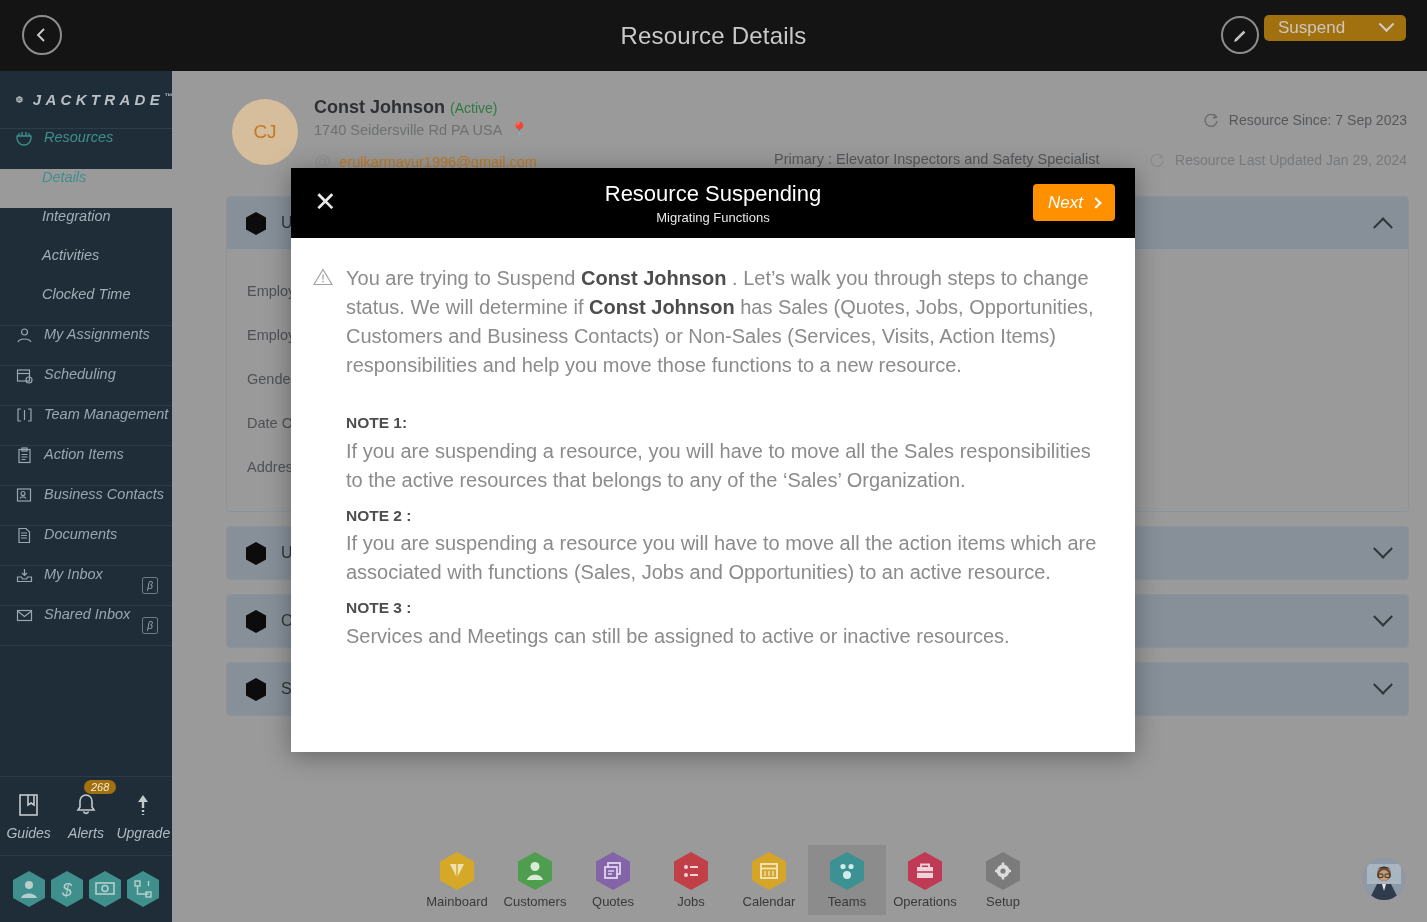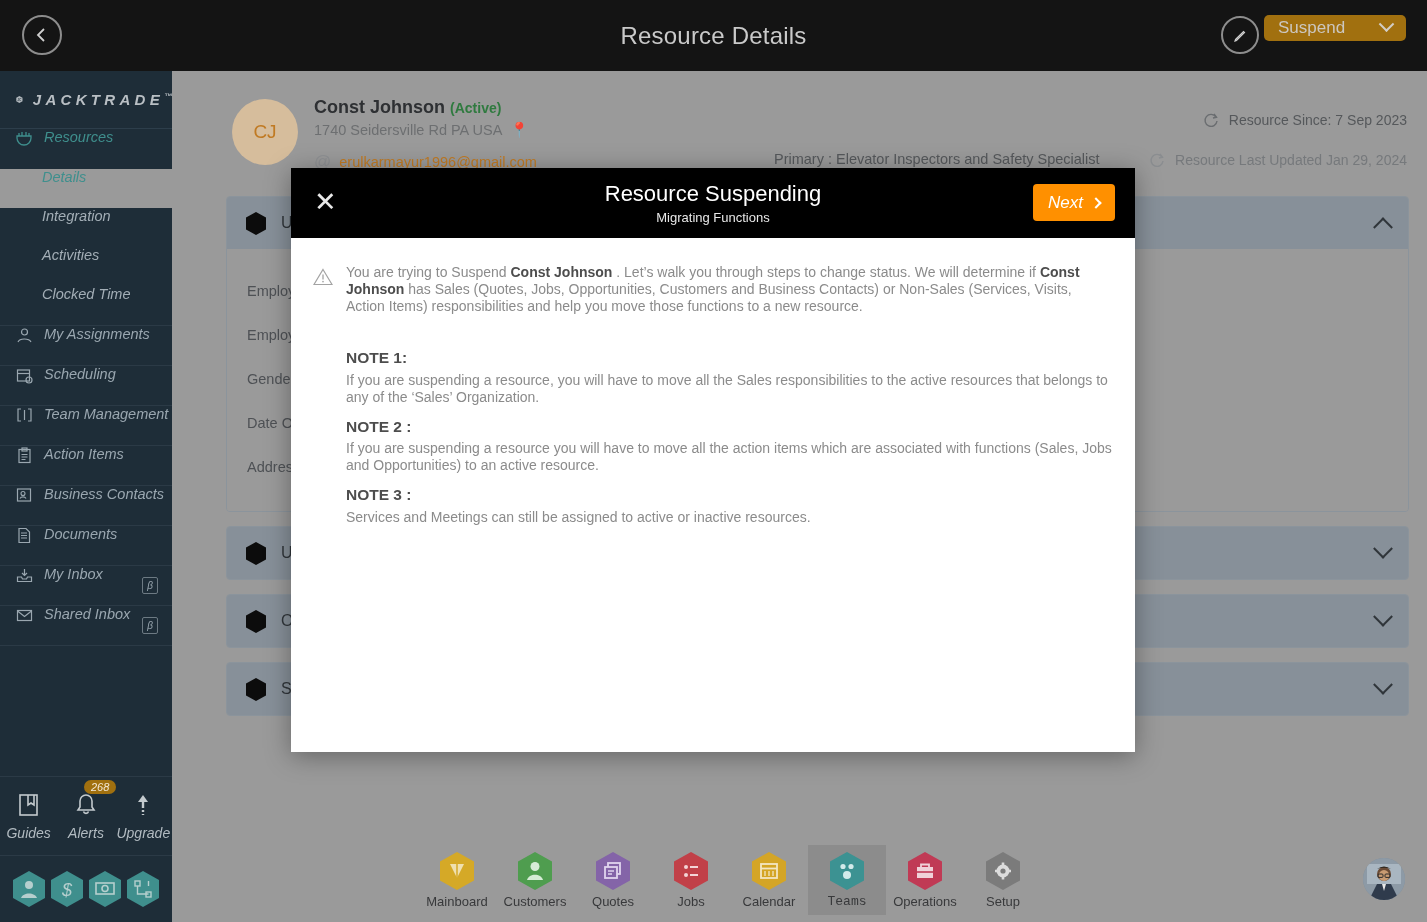--- a/index.html
+++ b/index.html
@@ -96,21 +96,21 @@
     position: absolute; left: 208px; top: 71px; width: 1219px; height: 851px;
     background: #9a9a9a; overflow: hidden;
   }
   .res-header { position: relative; height: 125px; }
   .avatar-circle {
     position: absolute; left: 24px; top: 28px; width: 66px; height: 66px; border-radius: 50%;
     background: #d6bd9c; display: flex; align-items: center; justify-content: center;
     color: #c07a23; font-size: 19px;
   }
   .res-name { position: absolute; left: 106px; top: 26px; font-size: 18px; font-weight: bold; color: #2e3033; }
-  .res-status { color: #2f7a3f; font-size: 14px; font-weight: bold; }
+  .res-status { color: #2f7a3f; font-size: 14px; font-weight: normal; }
   .res-addr { position: absolute; left: 106px; top: 50px; font-size: 14.5px; color: #6d6f71; }
   .pin { color: #e09020; font-size: 15px; margin-left: 5px; }
   .res-mail { position: absolute; left: 106px; top: 81px; font-size: 14.5px; color: #c07a23; display:flex; align-items:center; gap:8px;}
   .at-ico { color: #8e9093; font-size: 17px; }
   .res-primary { position: absolute; left: 566px; top: 80px; font-size: 14.5px; color: #55585b; }
   .res-since { position: absolute; right: 20px; top: 40px; font-size: 14px; color: #55585b; display: flex; align-items: center; gap: 9px;}
   .res-upd   { position: absolute; right: 20px; top: 80px; font-size: 14px; color: #76797c; display: flex; align-items: center; gap: 9px;}
 
   .panels { padding: 0 18px; }
   .panel { border: 1px solid #8b949c; border-radius: 4px; margin-bottom: 14px; overflow: hidden; }
@@ -126,21 +126,21 @@
   .panel-body { background: #9a9a9a; padding: 20px 20px 22px; }
   .field-row { display: flex; height: 44px; align-items: center; font-size: 14.5px; color: #4e5155; }
 
   
   .bottomnav {
     position: absolute; left: 208px; bottom: 0; width: 1044px; height: 84px;
     background: #9a9a9a; display: flex; align-items: center; justify-content: center; gap: 0;
   }
   .bn-item { width: 78px; height: 70px; display: flex; flex-direction: column;
              align-items: center; justify-content: center; gap: 3px; cursor: pointer; }
-  .bn-item.active { background: #8c8c8c; font-family: Liberation Mono, monospace; }
+  .bn-item.active { background: #8c8c8c; }
   .bn-lbl { font-size: 13px; color: #38393b; }
   .bn-hex { width: 36px; height: 40px; display: flex; align-items: center; justify-content: center; }
   .profile-av {
     position: absolute; right: 22px; bottom: 22px; width: 42px; height: 42px; border-radius: 50%;
     overflow: hidden; cursor: pointer; background:#7f8c99;
   }
 
   
   .modal {
     position: absolute; left: 291px; top: 168px; width: 844px; height: 584px;
@@ -158,21 +158,21 @@
   }
   .modal-next {
     position: absolute; right: 20px; top: 16px; height: 37px;
     background: #ff9000; color: #ffffff; font-size: 17px;
     border-radius: 4px; padding: 0 15px; display: flex; align-items: center; gap: 9px; cursor: pointer; font-style: italic;
   }
   .next-chev { width: 8px; height: 8px; border-right: 2px solid #fff; border-top: 2px solid #fff; transform: rotate(45deg); }
   .modal-body { padding: 26px 22px 0 22px; }
   .warn-block { display: flex; gap: 13px; }
   .warn-ico { flex: 0 0 20px; margin-top: 4px; }
-  .modal-p { color: #8b8b8b; font-size: 14px; line-height: 17px; }
+  .modal-p { color: #8b8b8b; font-size: 20px; line-height: 29px; }
   .modal-p b { color: #4d4d4d; }
   .note-h { color: #4d4d4d; font-size: 15.5px; font-weight: bold; line-height: 26.5px; margin-top: 8px; }
   .modal-sec { padding-left: 33px; }
   .spacer { height: 22px; }
 </style>
 </head>
 <body>
 
 <div id="app">
 

